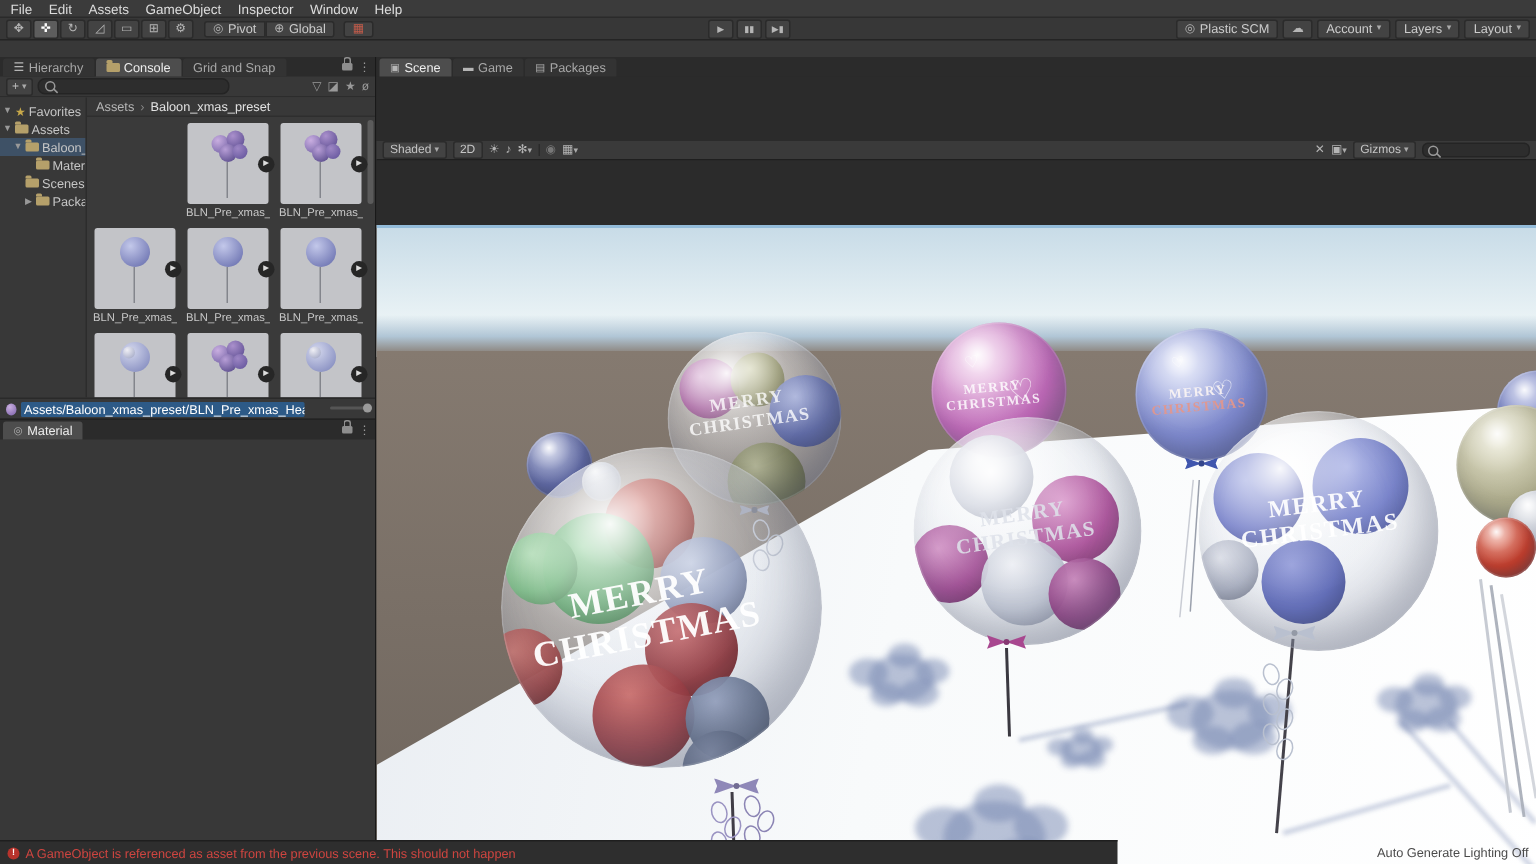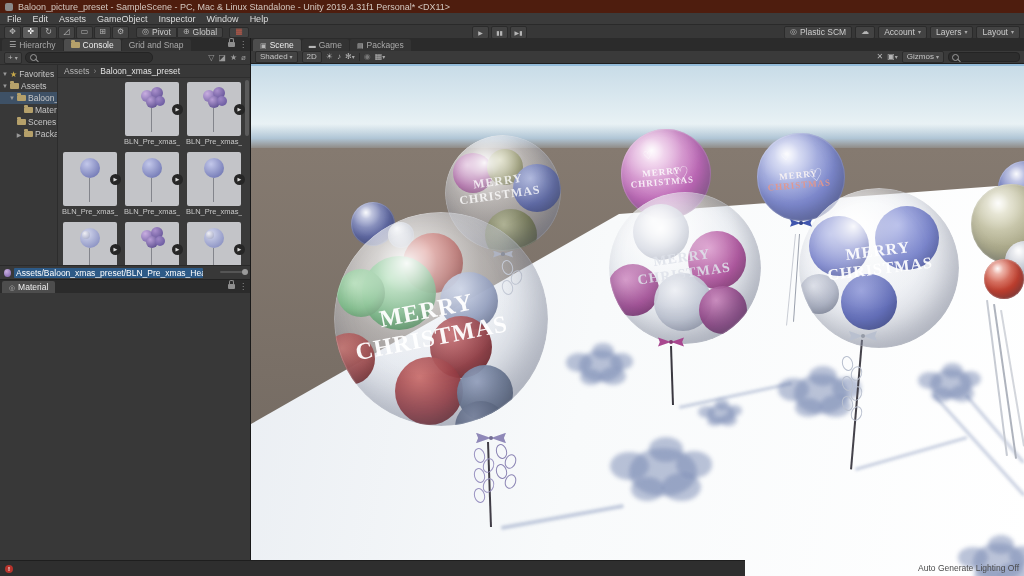--- a/index.html
+++ b/index.html
@@ -67,21 +67,21 @@
   .bigfolder::before{content:"";position:absolute;top:-5px;left:0;width:15px;height:5px;background:#c6c6c6;border-radius:2px 2px 0 0;}
   .vscroll{position:absolute;right:1px;top:2px;width:4px;height:56px;background:#5b5b5b;border-radius:2px;}
   .pathbar{height:13px;flex:0 0 13px;display:flex;align-items:center;gap:3px;padding:0 4px;background:#383838;
            border-top:1px solid #2a2a2a;font-size:8.5px;position:relative;}
   .pathsel{background:#2d5a87;color:#fff;padding:0 2px;border-radius:1px;white-space:nowrap;overflow:hidden;max-width:185px;}
   .balloonmini{width:7px;height:8px;border-radius:50%;background:radial-gradient(circle at 35% 30%,#c9aee0,#7a5fa8);flex:0 0 7px;}
   .zoomslider{position:absolute;right:4px;top:5px;width:26px;height:2px;background:#555;border-radius:1px;}
   .zoomthumb{position:absolute;right:-2px;top:-2px;width:6px;height:6px;border-radius:50%;background:#9a9a9a;}
   .insp-body{flex:1;background:#383838;}
   
-  .scenecol{flex:1;display:flex;flex-direction:column;min-width:0;background:#2b2b2b;}
+  .scenecol{flex:1;display:flex;flex-direction:column;min-width:0;background:#2b2b2b;gap:43px;}
   .stoolbar{height:12px;flex:0 0 12px;background:#3a3a3a;border-bottom:1px solid #1f1f1f;display:flex;
             align-items:center;gap:4px;padding:0 4px;font-size:8px;color:#c5c5c5;}
   .sbtn{height:10px;display:flex;align-items:center;gap:2px;padding:0 4px;background:#434343;
         border:1px solid #2b2b2b;border-radius:2px;line-height:1;white-space:nowrap;}
   .sicon{color:#b5b5b5;font-size:8px;line-height:1;}
   .ssep{width:1px;height:8px;background:#2a2a2a;}
   .s-right{margin-left:auto;display:flex;gap:4px;align-items:center;}
   .ssearch{width:64px;height:8px;background:#2d2d2d;border:1px solid #242424;border-radius:4px;
            display:flex;align-items:center;padding:0 3px;}
   .viewport{position:relative;flex:1;overflow:hidden;background:#7d7268;}
@@ -106,24 +106,20 @@
               font-size:8.5px;color:#cf4540;white-space:nowrap;overflow:hidden;box-sizing:border-box;}
   .erricon{width:8px;height:8px;border-radius:50%;background:#b7332c;color:#fff;font-size:6px;font-weight:bold;
            display:flex;align-items:center;justify-content:center;flex:0 0 8px;}
   .statusright{position:absolute;right:5px;bottom:3px;font-size:8.5px;color:#4a4a4a;}
 </style>
 </head>
 <body>
 
 <div id="app">
 
-  <div class="titlebar">
-    <span class="ulogo"></span>
-    <span>Baloon_picture_preset - SampleScene - PC, Mac &amp; Linux Standalone - Unity 2019.4.31f1 Personal* &lt;DX11&gt;</span>
-  </div>
 
   <div class="menubar">
       <div class="menu-item">File</div>
       <div class="menu-item">Edit</div>
       <div class="menu-item">Assets</div>
       <div class="menu-item">GameObject</div>
       <div class="menu-item">Inspector</div>
       <div class="menu-item">Window</div>
       <div class="menu-item">Help</div>
     </div>
@@ -609,16 +605,17 @@
               <div class="abs" style="left: 0px; top: -5.25px; width: 15px; height: 10.5px; background: rgb(143, 136, 184); clip-path: polygon(0px 50%, 100% 0px, 86% 50%, 100% 100%);"></div>
               <div class="abs" style="left: -2.4px; top: -2.4px; width: 4.8px; height: 4.8px; border-radius: 50%; background: rgb(143, 136, 184); filter: brightness(0.8);"></div>
             </div>
           </div>
       </div>
     </div>
   </div>
 
   <div class="statusleft">
     <span class="erricon">!</span>
+    <span>A GameObject is referenced as asset from the previous scene. This should not happen</span>
   </div>
   <div class="statusright">Auto Generate Lighting Off</div>
 
 </div>
 
 </body></html>

